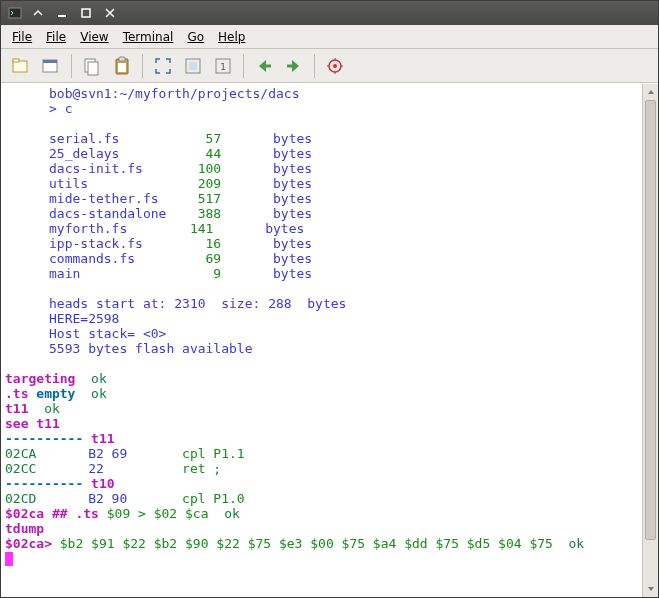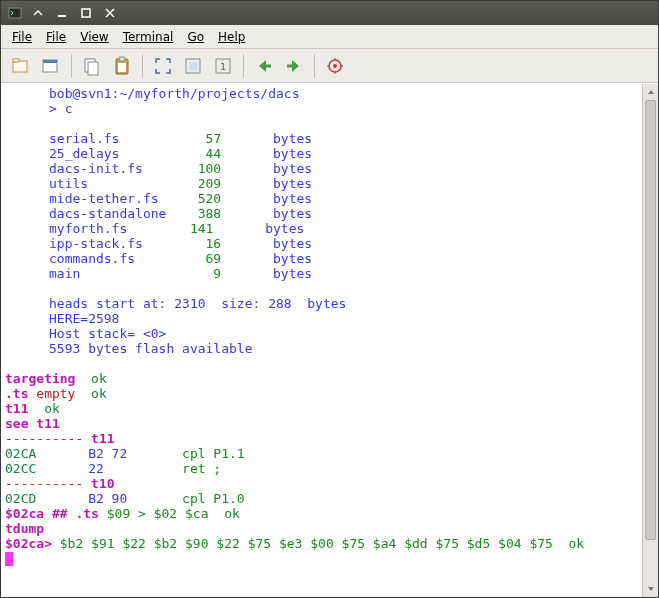--- a/index.html
+++ b/index.html
@@ -113,21 +113,21 @@
   height: 16px;
   display: flex; align-items: center; justify-content: center;
   cursor: pointer;
 }
 .scroll-arrow.up { top: 0; }
 .scroll-arrow.down { bottom: 0; }
 
 
 .c-blue { color: #3a3ad4; margin-left: 44px; }
 .c-green { color: #1a8a1a; margin-top: 26px; }
-.c-red { color: #b91c1c; }
+.c-red { color: #0369a1; font-weight: bold; }
 .c-magenta { color: #b818b8; font-weight: bold; }
 .c-black { color: #15803d; }
 .cursor-block {
   display: inline-block;
   width: 8px; height: 14px;
   background: #ff33ff;
   vertical-align: text-bottom;
 }
 </style>
 </head>
@@ -244,38 +244,38 @@
   </div>
 
   <div class="terminal-wrap">
     <div class="terminal" id="term"><span class="c-blue">bob@svn1:~/myforth/projects/dacs</span>
 <span class="c-blue">&gt; c</span>
 
 <span class="c-blue">serial.fs</span>          <span class="c-green"> 57</span> <span class="c-blue">bytes</span>
 <span class="c-blue">25_delays</span>          <span class="c-green"> 44</span> <span class="c-blue">bytes</span>
 <span class="c-blue">dacs-init.fs</span>       <span class="c-green">100</span> <span class="c-blue">bytes</span>
 <span class="c-blue">utils</span>              <span class="c-green">209</span> <span class="c-blue">bytes</span>
-<span class="c-blue">mide-tether.fs</span>     <span class="c-green">520</span> <span class="c-blue">bytes</span>
+<span class="c-blue">mide-tether.fs</span>     <span class="c-green">517</span> <span class="c-blue">bytes</span>
 <span class="c-blue">dacs-standalone</span>    <span class="c-green">388</span> <span class="c-blue">bytes</span>
 <span class="c-blue">myforth.fs</span>        <span class="c-green">141</span> <span class="c-blue">bytes</span>
 <span class="c-blue">ipp-stack.fs</span>        <span class="c-green">16</span> <span class="c-blue">bytes</span>
 <span class="c-blue">commands.fs</span>         <span class="c-green">69</span> <span class="c-blue">bytes</span>
 <span class="c-blue">main</span>                <span class="c-green"> 9</span> <span class="c-blue">bytes</span>
 
 <span class="c-blue">heads start at: 2310  size: 288  bytes</span>
 <span class="c-blue">HERE=2598</span>
 <span class="c-blue">Host stack= &lt;0&gt;</span>
 <span class="c-blue">5593 bytes flash available</span>
 
 <span class="c-magenta">targeting</span><span class="c-black">  ok</span>
 <span class="c-magenta">.ts</span><span class="c-red"> empty</span><span class="c-black">  ok</span>
 <span class="c-magenta">t11</span><span class="c-black">  ok</span>
 <span class="c-magenta">see t11</span>
 <span class="c-red">---------- </span><span class="c-magenta">t11</span>
-<span class="c-black">02CA </span><span class="c-blue">B2 72       </span><span class="c-green">cpl P1.1</span>
+<span class="c-black">02CA </span><span class="c-blue">B2 69       </span><span class="c-green">cpl P1.1</span>
 <span class="c-black">02CC </span><span class="c-blue">22          </span><span class="c-green">ret ;</span>
 <span class="c-red">---------- </span><span class="c-magenta">t10</span>
 <span class="c-black">02CD </span><span class="c-blue">B2 90       </span><span class="c-green">cpl P1.0</span>
 <span class="c-magenta">$02ca ## .ts </span><span class="c-green">$09</span><span class="c-black"> &gt; </span><span class="c-green">$02 $ca</span><span class="c-black">  ok</span>
 <span class="c-magenta">tdump</span>
 <span class="c-magenta">$02ca&gt;</span><span class="c-green"> $b2 $91 $22 $b2 $90 $22 $75 $e3 $00 $75 $a4 $dd $75 $d5 $04 $75</span><span class="c-black">  ok</span>
 <span class="cursor-block"></span></div>
     <div class="scrollbar">
       <div class="scroll-arrow up">
           <svg width="8" height="8" viewBox="0 0 8 8">

